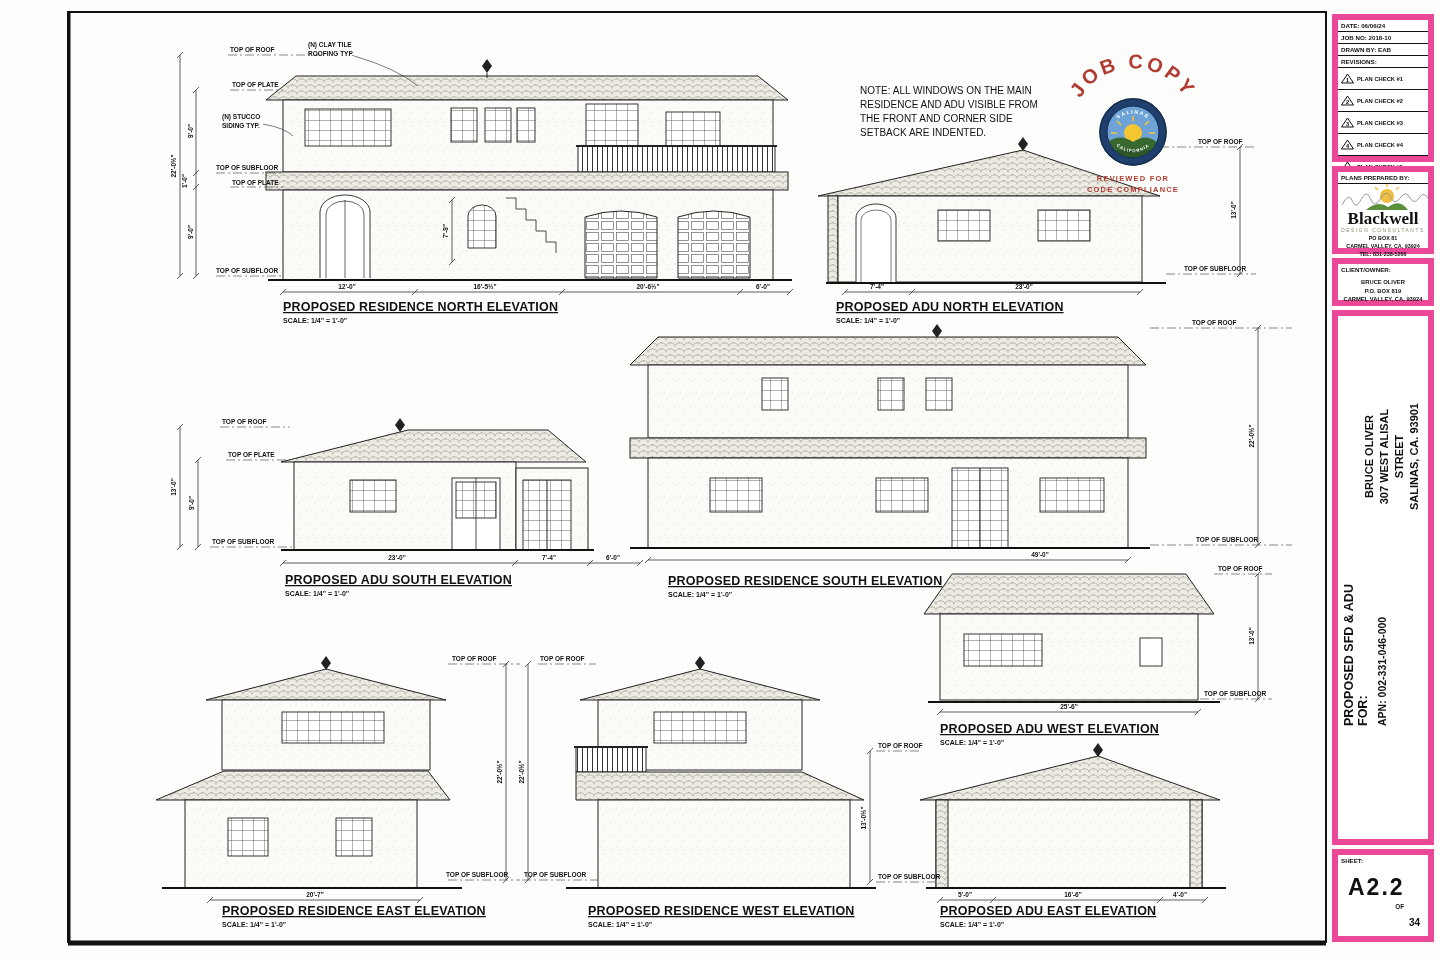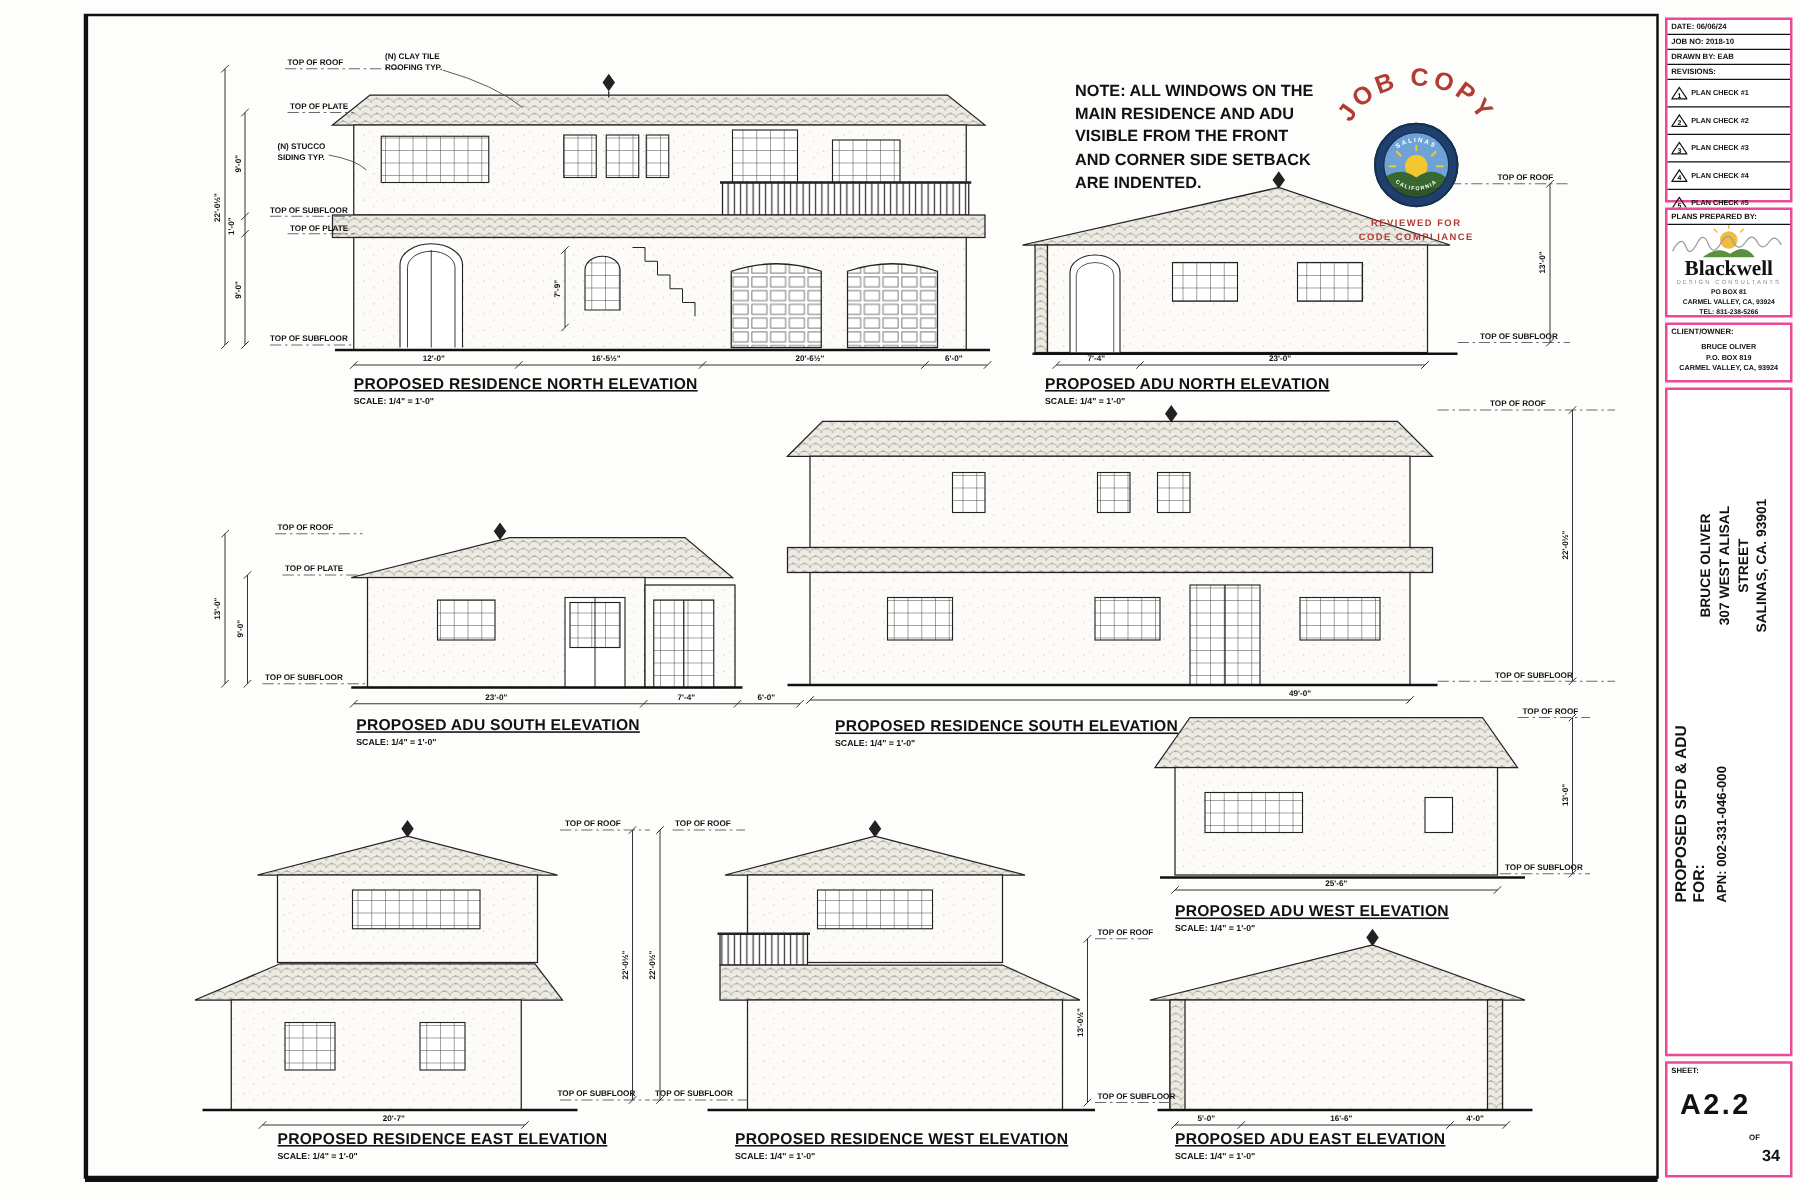--- a/index.html
+++ b/index.html
@@ -13,37 +13,37 @@
   .wall{fill:url(#stuccoP);stroke:#222;stroke-width:1;}
   .roof{fill:url(#roofP);stroke:#222;stroke-width:1;}
   .win{fill:#fff;stroke:#222;stroke-width:.9;}
   .wing{fill:url(#panesP);stroke:#222;stroke-width:.9;}
   .lvl{stroke:#555;stroke-width:.7;stroke-dasharray:9 3 2 3;fill:none;}
   .dim{stroke:#333;stroke-width:.8;fill:none;}
   .gnd{stroke:#111;stroke-width:2;}
   .finial{fill:#222;}
   .ldr{fill:none;stroke:#444;stroke-width:.7;}
   
-  .note{position:absolute;left:860px;top:64px;width:196px;font-size:13px;font-weight:bold;line-height:1.4;}
+  .note{position:absolute;left:860px;top:84px;width:196px;font-size:10px;font-weight:normal;line-height:1.4;}
   
   .tb{position:absolute;left:1331px;top:0;width:106px;height:960px;}
-  .tbox{position:absolute;left:1px;width:102px;border:2px solid #ec4899;background:#fff;box-sizing:border-box;}
+  .tbox{position:absolute;left:1px;width:102px;border:6px solid #ec4899;background:#fff;box-sizing:border-box;}
   .tb-row{border-bottom:1px solid #111;padding:2px 3px;font-size:6.2px;font-weight:bold;}
   .rev-row{display:flex;align-items:center;gap:3px;padding:2px 3px;height:17px;border-top:1px solid #111;font-size:5.8px;font-weight:bold;}
   .firm-name{font-family:"Liberation Serif",serif;font-size:17px;font-weight:bold;text-align:center;line-height:1;}
   .firm-tag{font-size:4.8px;letter-spacing:1.6px;color:#8a8a78;text-align:center;margin-top:1px;}
   .firm-addr{font-size:5.4px;font-weight:bold;text-align:center;line-height:1.45;margin-top:2px;}
   .client-lines{font-size:5.8px;font-weight:bold;text-align:center;line-height:1.5;margin-top:3px;}
   .vwrap{position:absolute;transform:rotate(-90deg);transform-origin:left top;}
   .own{width:135px;text-align:center;font-size:11px;font-weight:bold;line-height:1.35;}
   .proj1{font-size:12.5px;font-weight:bold;}
   .proj2{font-size:10.5px;font-weight:bold;margin-top:6px;}
   .sheetnum{font-size:23px;font-weight:bold;letter-spacing:2px;margin:8px 0 12px 10px;}
   .oflbl{position:absolute;right:24px;bottom:26px;font-size:6.3px;font-weight:bold;}
-  .oftot{position:absolute;right:8px;bottom:8px;font-size:13px;font-weight:bold;}
+  .oftot{position:absolute;right:8px;bottom:8px;font-size:10px;font-weight:bold;}
 </style>
 </head>
 <body>
 
 <div id="page">
 
   <svg width="1330" height="960" viewBox="0 0 1330 960">
     <defs>
       <pattern id="roofP" width="9" height="6" patternUnits="userSpaceOnUse">
         <rect width="9" height="6" fill="#eceae2"></rect>

